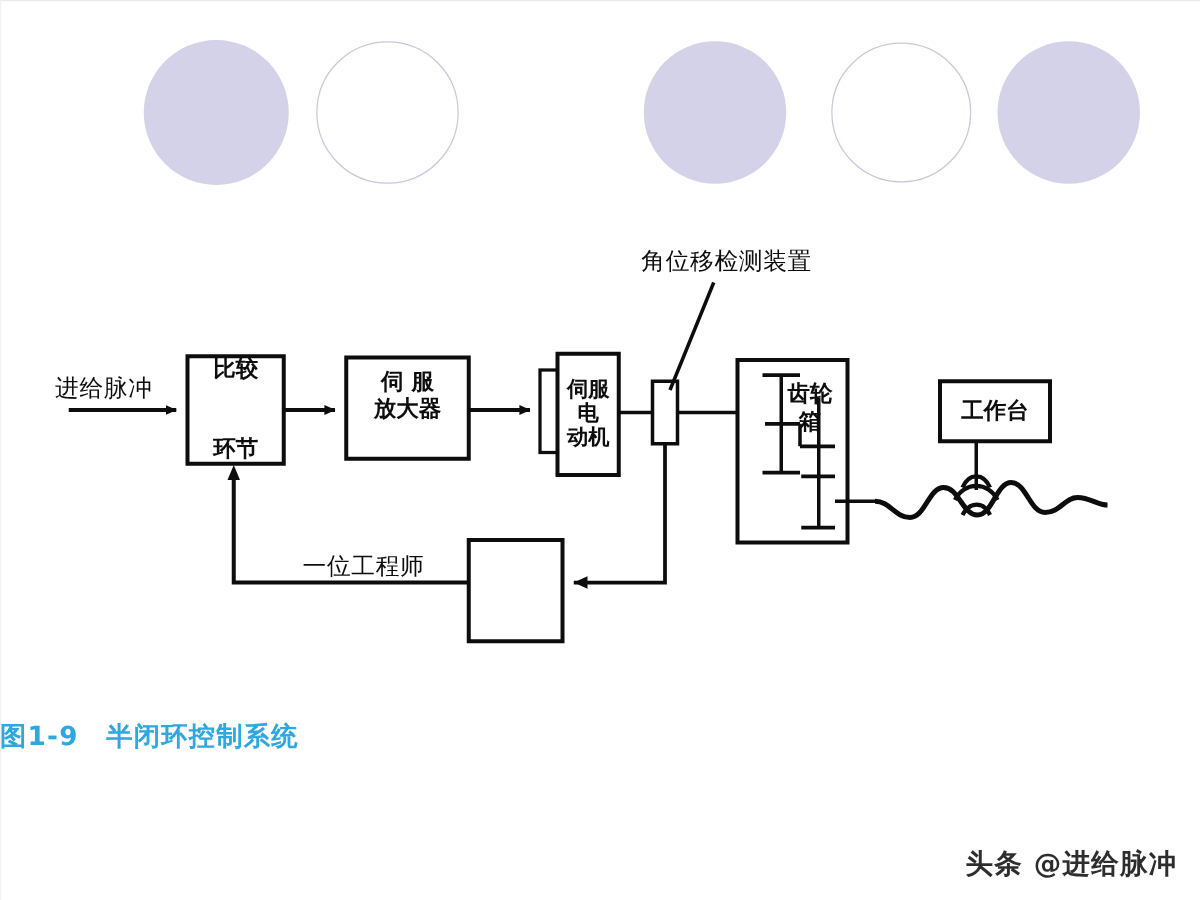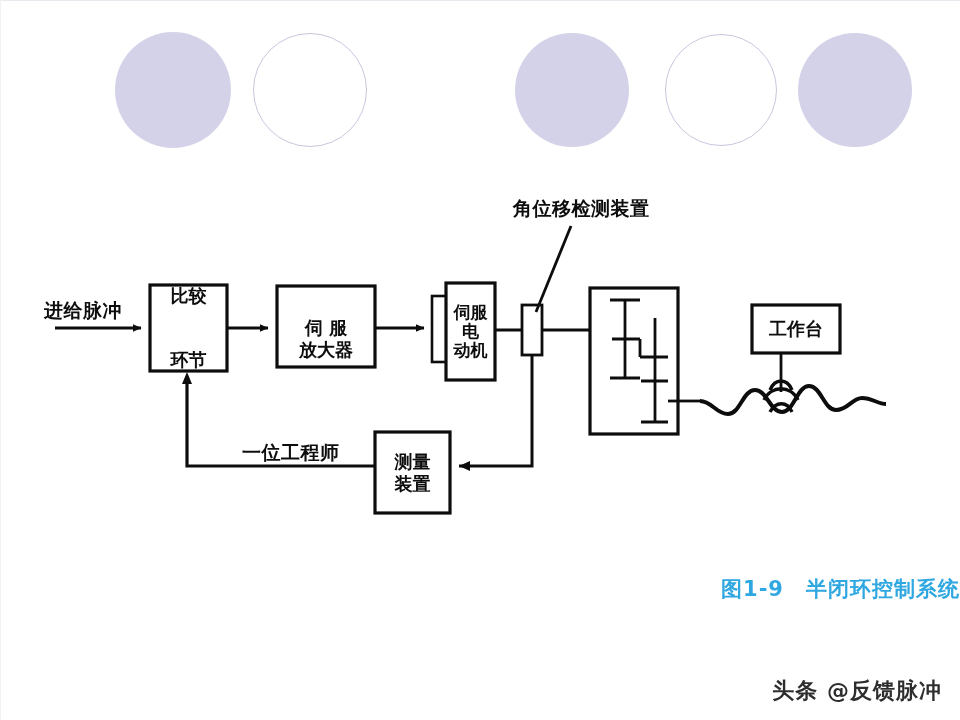--- a/index.html
+++ b/index.html
@@ -48,21 +48,21 @@
     position: absolute;
     left: 0; top: 0;
     width: 960px; height: 720px;
   }
 
   
   .dtext {
     position: absolute;
     color: #0d0d0d;
     font-family: "DejaVu Sans", "Liberation Sans", sans-serif;
-    font-weight: 700;
+    font-weight: 400;
     white-space: nowrap;
     letter-spacing: 0.5px;
   }
 
   .block-label {
     position: absolute;
     display: flex;
     flex-direction: column;
     align-items: center;
     justify-content: center;
@@ -72,21 +72,21 @@
     font-weight: 700;
     line-height: 1.22;
     pointer-events: none;
   }
 
   #caption {
     position: absolute;
     left: 0;
     top: 575px;
     width: 960px;
-    text-align: right;
+    text-align: left;
     color: #2fa7e0;
     font-family: "DejaVu Sans", "Liberation Sans", sans-serif;
     font-weight: 700;
     font-size: 21px;
     letter-spacing: 1px;
   }
   #caption .cap-num { margin-right: 22px; }
 
   #watermark {
     position: absolute;
@@ -188,40 +188,40 @@
 
   <div class="dtext" style="left:44px;top:298px;font-size:19px;">进给脉冲</div>
 
   <div class="dtext" style="left:242px;top:440px;font-size:19px;">一位工程师</div>
 
   <div class="block-label" style="left:150px;top:285px;width:77px;height:86px;font-size:18px;gap:42px;">
     <span>比较</span>
     <span>环节</span>
   </div>
 
-  <div class="block-label" style="left:277px;top:298px;width:98px;height:81px;font-size:18px;">
+  <div class="block-label" style="left:277px;top:276px;width:98px;height:81px;font-size:18px;">
     <span>伺 服</span>
     <span>放大器</span>
   </div>
 
   <div class="block-label" style="left:446px;top:283px;width:49px;height:97px;font-size:17px;line-height:1.12;">
     <span>伺服</span>
     <span>电</span>
     <span>动机</span>
   </div>
 
+  <div class="block-label" style="left:618px;top:292px;width:60px;height:70px;font-size:18px;">
+    <span>齿轮</span>
+    <span>箱</span>
+  </div>
 
   <div class="block-label" style="left:752px;top:305px;width:88px;height:48px;font-size:18px;justify-content:center;">
     <span>工作台</span>
   </div>
 
-  <div class="block-label" style="left:375px;top:432px;width:75px;height:81px;font-size:18px;">
-    <span>测量</span>
-    <span>装置</span>
-  </div>
 
   <div id="caption">
     <span class="cap-num">图1-9</span><span>半闭环控制系统</span>
   </div>
 
-  <div id="watermark">头条 @反馈脉冲</div>
+  <div id="watermark">头条 @进给脉冲</div>
 
 </div>
 
 </body></html>

